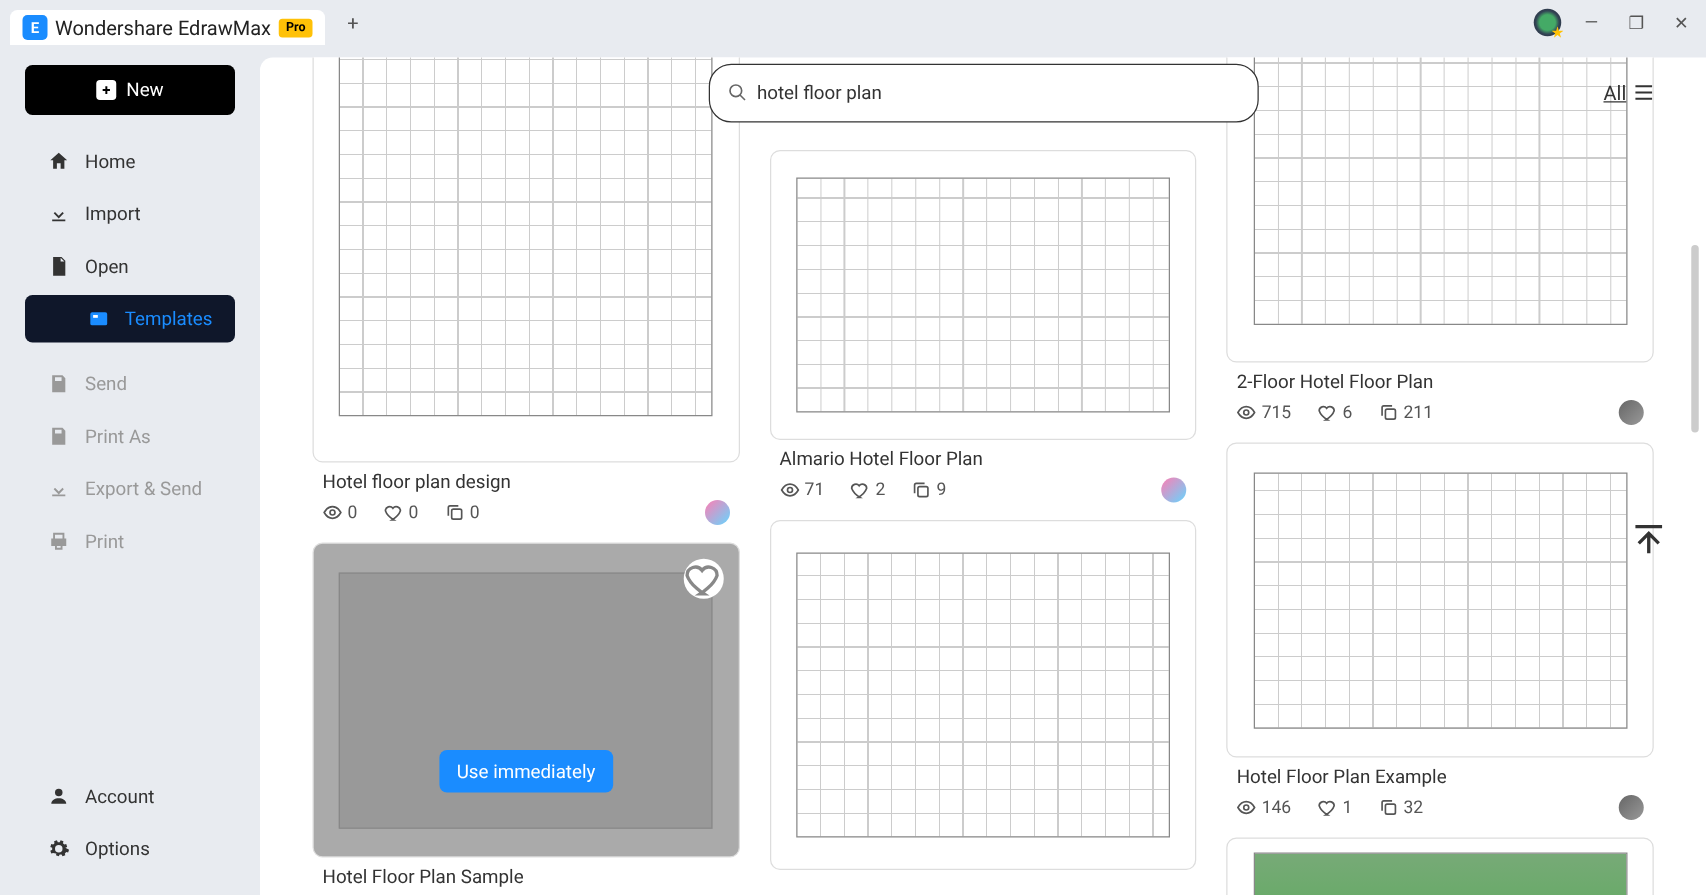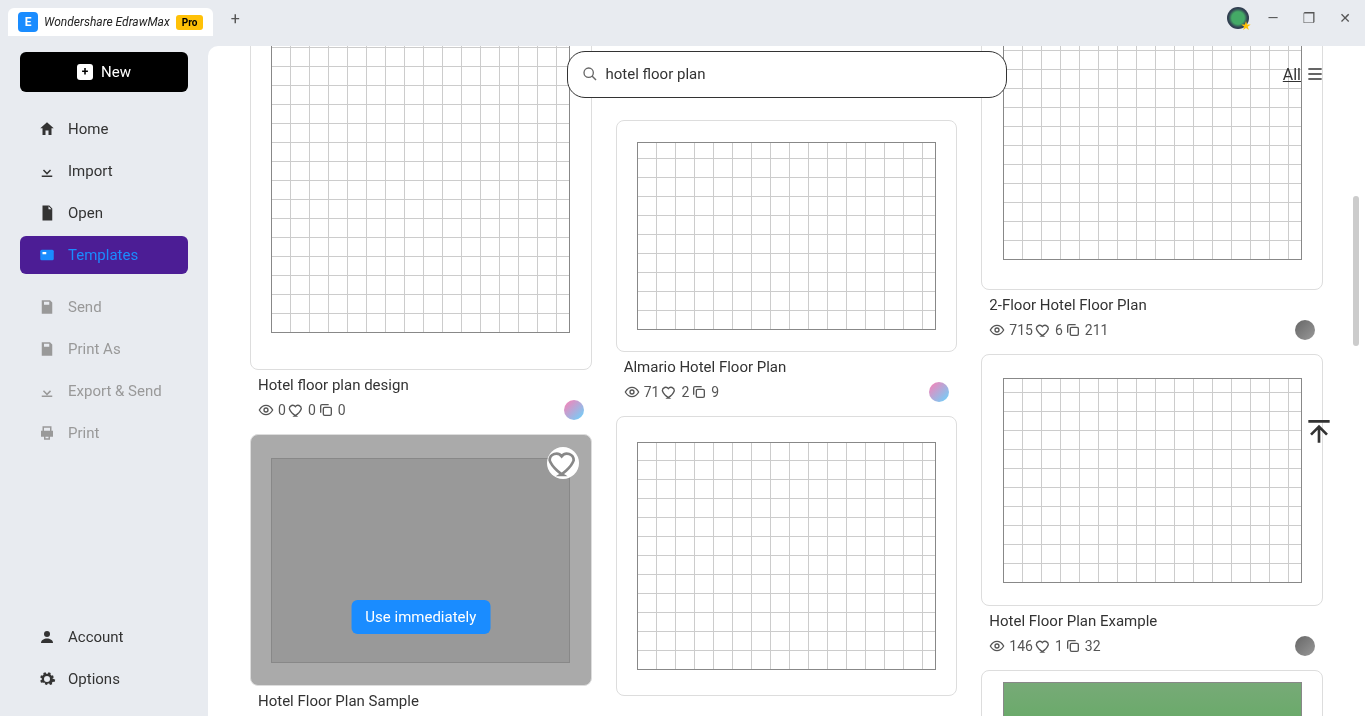--- a/index.html
+++ b/index.html
@@ -2,55 +2,55 @@
 <html><head>
 <meta charset="utf-8">
 <style>
 * { margin: 0; padding: 0; box-sizing: border-box; font-family: -apple-system, BlinkMacSystemFont, "Segoe UI", Roboto, sans-serif; }
 body { background: #e8ebf0; width: 1365px; height: 716px; overflow: hidden; display: flex; flex-direction: column; }
 
 
 .titlebar { height: 36px; background: #e8ebf0; display: flex; align-items: center; padding: 0 8px; }
 .tab { background: #fff; height: 28px; border-radius: 6px 6px 0 0; display: flex; align-items: center; padding: 0 10px; gap: 6px; margin-top: 8px; }
 .app-icon { width: 20px; height: 20px; background: #1a8cff; border-radius: 4px; display: flex; align-items: center; justify-content: center; color: #fff; font-weight: bold; font-size: 12px; }
-.tab-title { font-size: 12px; color: #222; font-style: italic; }
+.tab-title { font-size: 16px; color: #222; }
 .pro-badge { background: #ffc107; color: #000; font-size: 10px; font-weight: bold; padding: 2px 6px; border-radius: 3px; }
 .new-tab-btn { width: 28px; height: 28px; display: flex; align-items: center; justify-content: center; color: #555; font-size: 16px; cursor: pointer; margin-left: 8px; }
 .titlebar-right { margin-left: auto; display: flex; align-items: center; gap: 12px; }
 .avatar-badge { width: 22px; height: 22px; border-radius: 50%; background: radial-gradient(circle, #4a6 40%, #345 60%, #223 100%); position: relative; }
 .avatar-badge::after { content: ''; position: absolute; bottom: -2px; right: -2px; width: 10px; height: 10px; background: #ffc107; border-radius: 50%; clip-path: polygon(50% 0,61% 35%,98% 35%,68% 57%,79% 91%,50% 70%,21% 91%,32% 57%,2% 35%,39% 35%);}
 .win-btn { width: 24px; height: 24px; display: flex; align-items: center; justify-content: center; color: #555; cursor: pointer; font-size: 14px; }
 
 
 .main { flex: 1; display: flex; background: #e8ebf0; overflow: hidden; }
 
 
 .sidebar { width: 208px; background: #e8ebf0; display: flex; flex-direction: column; padding: 16px 10px; }
 .new-btn { background: #000; color: #fff; border: none; border-radius: 6px; height: 40px; display: flex; align-items: center; justify-content: center; gap: 8px; font-size: 15px; cursor: pointer; margin: 0 10px 16px 10px; }
 .new-btn .plus-icon { background: #fff; color: #000; width: 16px; height: 16px; border-radius: 3px; display: flex; align-items: center; justify-content: center; font-size: 12px; font-weight: bold; }
 .nav-item { display: flex; align-items: center; gap: 12px; padding: 10px 18px; font-size: 15px; color: #333; cursor: pointer; border-radius: 6px; margin: 2px 10px; }
-.nav-item.active { background: #4c1d95; color: #1a8cff; }
+.nav-item.active { background: #0f172a; color: #1a8cff; justify-content: flex-end; }
 .nav-item.disabled { color: #999; }
 .nav-icon { width: 18px; height: 18px; display: flex; align-items: center; justify-content: center; }
 .sidebar-spacer { flex: 1; }
 
 
 .content-wrap { flex: 1; background: #fff; border-radius: 10px 0 0 0; margin-top: 10px; position: relative; overflow: hidden; }
 .content-header { position: absolute; top: 0; left: 0; right: 0; height: 56px; display: flex; align-items: center; justify-content: center; z-index: 10; background: transparent; padding: 0 40px; }
 .search-box { width: 440px; height: 47px; border: 1.5px solid #333; border-radius: 18px; display: flex; align-items: center; padding: 0 14px; gap: 8px; background: #fff; }
 .search-box input { border: none; outline: none; flex: 1; font-size: 15px; color: #333; background: transparent; }
 .filter-all { position: absolute; right: 40px; display: flex; align-items: center; gap: 4px; font-size: 16px; color: #333; cursor: pointer; text-decoration: underline; }
 
 .gallery { position: absolute; top: 0; left: 0; right: 0; bottom: 0; padding: 0 42px 20px 42px; display: flex; gap: 24px; overflow: hidden; }
 .col { flex: 1; display: flex; flex-direction: column; gap: 14px; }
 .card { display: flex; flex-direction: column; gap: 6px; position: relative; }
 .thumb { width: 100%; background: #fff; border: 1px solid #ddd; border-radius: 8px; display: flex; align-items: center; justify-content: center; color: #999; font-size: 11px; position: relative; overflow: hidden; }
 .thumb-inner { width: 88%; height: 82%; border: 1px solid #888; background: repeating-linear-gradient(90deg, transparent 0 18px, #ccc 18px 19px), repeating-linear-gradient(0deg, transparent 0 18px, #ccc 18px 19px); }
 .card-title { font-size: 15px; color: #333; padding-left: 8px; }
-.card-stats { display: flex; align-items: center; gap: 2px; padding-left: 8px; color: #555; font-size: 14px; }
+.card-stats { display: flex; align-items: center; gap: 21px; padding-left: 8px; color: #555; font-size: 14px; }
 .stat { display: flex; align-items: center; gap: 4px; }
 .author-av { width: 20px; height: 20px; border-radius: 50%; margin-left: auto; margin-right: 8px; }
 .av1 { background: linear-gradient(135deg, #ff7eb3, #65d6ff); }
 .av2 { background: linear-gradient(135deg, #666, #999); }
 
 .hov-card .thumb { background: #aaa; }
 .like-btn { position: absolute; top: 12px; right: 12px; width: 32px; height: 32px; background: #fff; border-radius: 50%; display: flex; align-items: center; justify-content: center; color: #888; }
 .use-btn { position: absolute; top: 50%; left: 50%; transform: translate(-50%, 40px); background: #1a8cff; color: #fff; border: none; border-radius: 6px; padding: 8px 14px; font-size: 15px; cursor: pointer; }
 
 .scroll-top { position: absolute; right: 30px; top: 370px; width: 32px; height: 32px; display: flex; align-items: center; justify-content: center; color: #333; cursor: pointer; }

